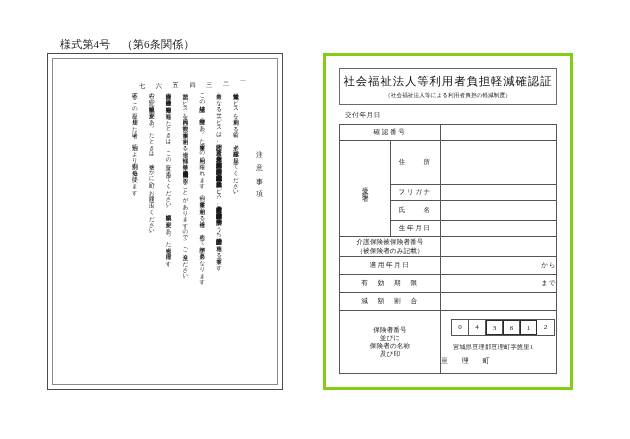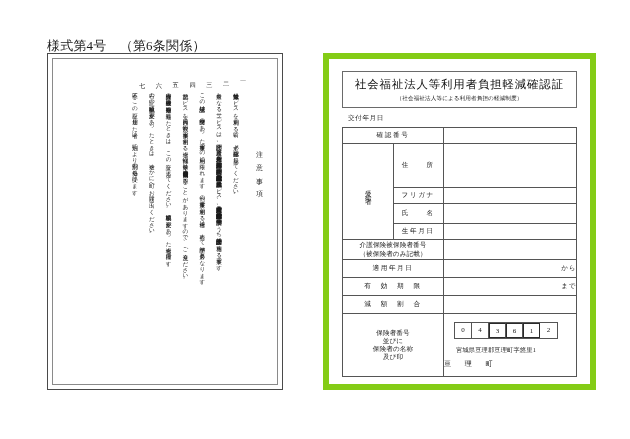--- a/index.html
+++ b/index.html
@@ -20,23 +20,23 @@
     position: absolute;
     left: 0; top: 0;
     width: 630px;
     height: 439px;
     background: #ffffff;
   }
 
   
   .form-number {
     position: absolute;
-    left: 47px;
+    left: 60px;
     top: 37px;
-    font-size: 13px;
+    font-size: 11px;
     letter-spacing: 0.2px;
     white-space: nowrap;
     color: #1a1a1a;
   }
 
   
   .sheet-left {
     position: absolute;
     left: 47px;
     top: 53px;
@@ -105,23 +105,23 @@
     margin-top: 22px;
     color: #1a1a1a;
     text-align: left;
   }
 
   
   .sheet-right {
     position: absolute;
     left: 323px;
     top: 53px;
-    width: 273px;
+    width: 250px;
     height: 337px;
-    border: 6px solid #84cc16;
+    border: 3px solid #84cc16;
     background: #ffffff;
     box-sizing: border-box;
   }
   .cert-inner {
     position: absolute;
     left: 7px;
     top: 7px;
     right: 7px;
     bottom: 7px;
     box-sizing: border-box;

